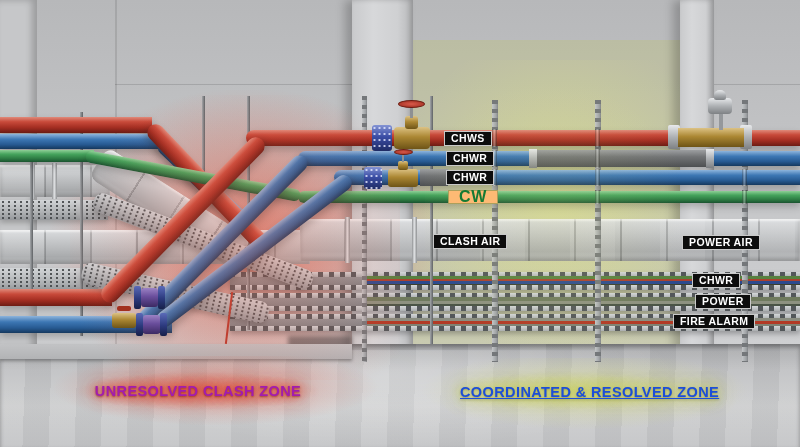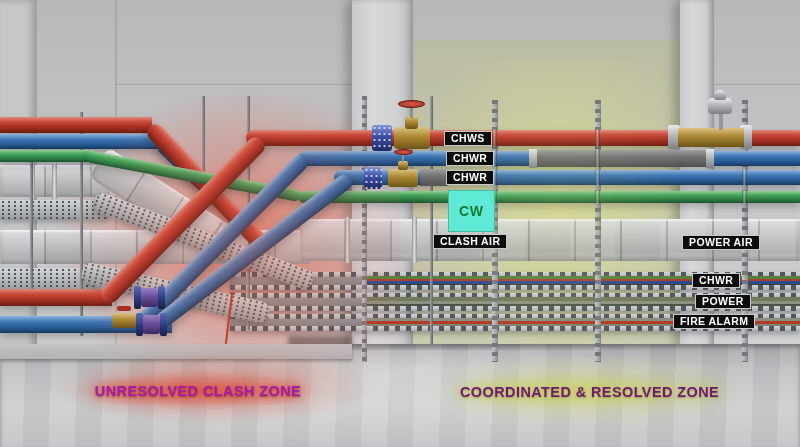--- a/index.html
+++ b/index.html
@@ -53,26 +53,26 @@
 
   .rod{background:linear-gradient(90deg,#a3a6a9,#7b7e81 60%,#5f6265);}
   .strut{background-image:repeating-linear-gradient(180deg,#74777a 0 4px,rgba(0,0,0,0) 4px 9px),
                           linear-gradient(90deg,#c3c6c8,#9fa2a5 70%,#808386);}
 
   .diag{transform-origin:0 50%;border-radius:9px;}
 
   .lbl{background:#0d0d0d;color:#ffffff;border:1px solid rgba(255,255,255,0.78);
        font-size:10.5px;font-weight:bold;letter-spacing:0.4px;line-height:13px;
        padding:0 6px;white-space:nowrap;}
-  .lbl-cw{background:#5eead4;color:#157a33;border:1px solid rgba(20,110,45,0.35);
-       font-size:14px;font-weight:bold;letter-spacing:0.6px;line-height:12px;
-       padding:14px 10px;white-space:nowrap;}
+  .lbl-cw{background:#fdba74;color:#157a33;border:1px solid rgba(20,110,45,0.35);
+       font-size:16px;font-weight:bold;letter-spacing:0.6px;line-height:12px;
+       padding:0 10px;white-space:nowrap;}
   .zone-text{font-weight:bold;font-size:14.5px;letter-spacing:0.4px;text-align:center;white-space:nowrap;}
   .zone-red{color:#a21caf;text-shadow:0 0 8px rgba(226,66,44,0.95),0 0 18px rgba(226,66,44,0.8),0 1px 2px rgba(90,20,10,0.6);}
-  .zone-yel{color:#701a75;text-shadow:0 0 8px rgba(198,206,90,0.95),0 0 18px rgba(198,206,90,0.8),0 1px 2px rgba(90,90,20,0.5);}
+  .zone-yel{color:#1d4ed8;text-shadow:0 0 8px rgba(198,206,90,0.95),0 0 18px rgba(198,206,90,0.8),0 1px 2px rgba(90,90,20,0.5);text-decoration:underline;}
 
   .glow{pointer-events:none;}
 </style>
 </head>
 <body>
 
 <div id="scene">
 
   <div class="wall" style="left:0;top:0;width:800px;height:362px;"></div>
   <div style="left:0;top:0;width:37px;height:358px;background:#c6c7c9;box-shadow:inset -5px 0 7px rgba(0,0,0,0.22);"></div>

